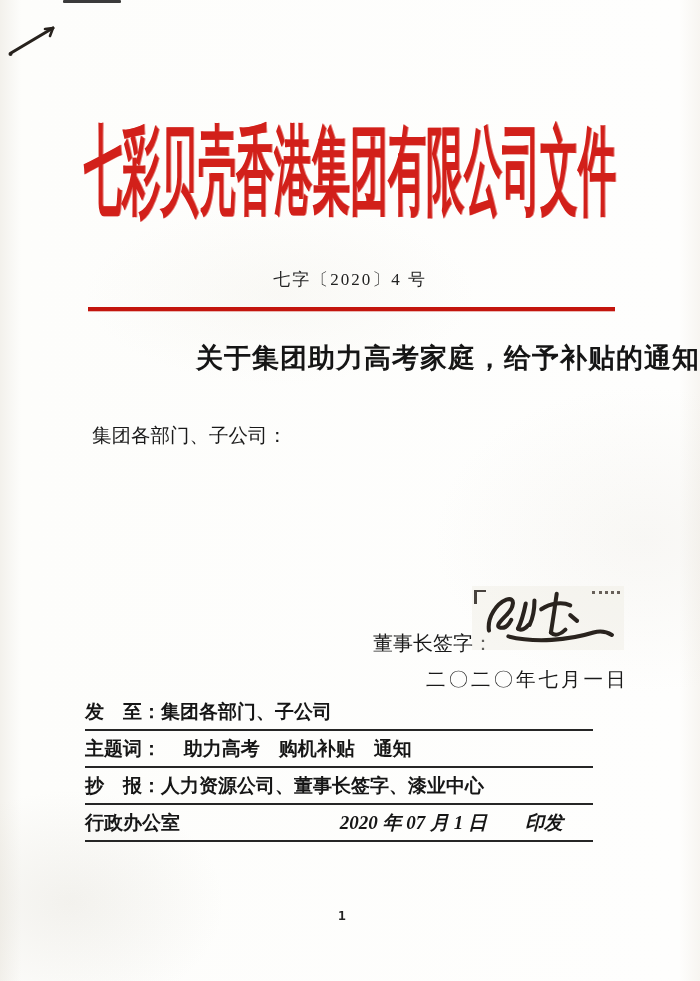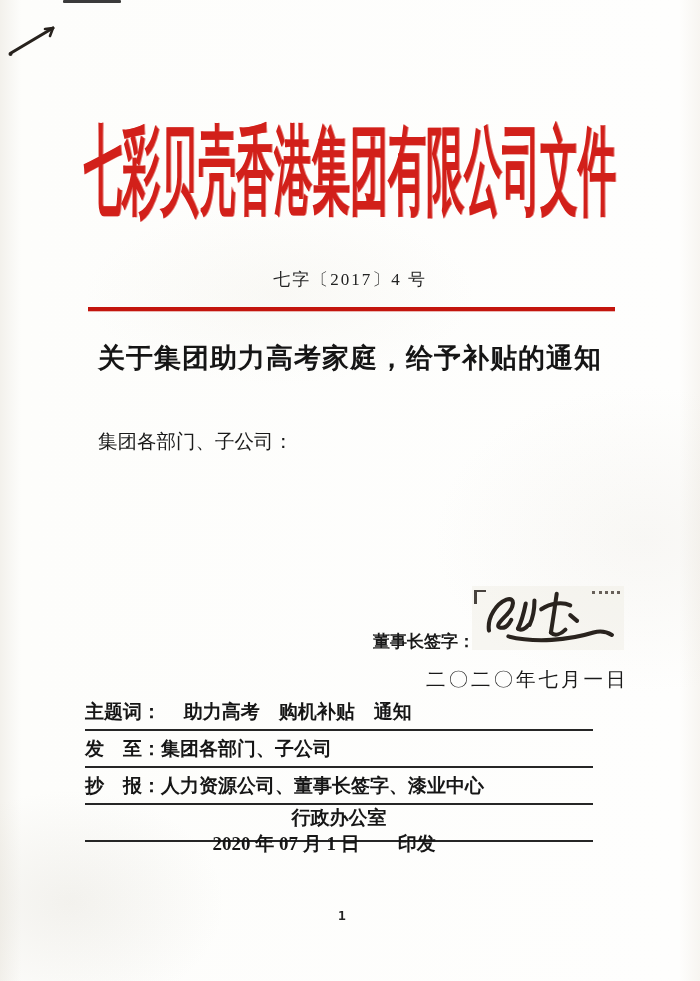--- a/index.html
+++ b/index.html
@@ -41,34 +41,34 @@
     position: absolute; top: 268px; left: 0; right: 0;
     text-align: center; font-size: 17px; letter-spacing: 2px; color: #222;
   }
   .red-rule {
     position: absolute; top: 307px; left: 88px; width: 527px; height: 4px;
     background: var(--rule-red, #c3150d);
     box-shadow: 0 1px 0 rgba(195,21,13,0.3);
   }
   .doc-title {
     position: absolute; top: 340px; left: 0; right: 0; margin: 0;
-    text-align: center; font-size: 27px; font-weight: 700;
+    text-align: right; font-size: 27px; font-weight: 700;
     letter-spacing: 1px; color: #151515;
   }
   
   .body-block {
     position: absolute; left: 88px; width: 524px; top: 414px;
     font-size: 19.5px; line-height: 36px; text-align: justify; color: #1a1a1a;
   }
-  .body-block p { margin: 10px; }
+  .body-block p { margin: 4px; }
   .indent { text-indent: 2em; }
   
   .sig-label {
     position: absolute; left: 373px; top: 630px;
-    font-size: 17px; font-weight: 700; color: #1a1a1a; text-align: right;
+    font-size: 20px; font-weight: 400; color: #1a1a1a; text-align: right;
   }
   .sig-patch {
     position: absolute; left: 472px; top: 586px; width: 152px; height: 64px;
     background: rgba(236,231,222,0.35);
   }
   .sig-corner-tl {
     position: absolute; left: 2px; top: 4px; width: 9px; height: 12px;
     border-left: 3px solid #2a241f; border-top: 2px solid #2a241f; opacity: .85;
   }
   .sig-smudge-tr {
@@ -82,22 +82,22 @@
   }
   
   .footer-table { position: absolute; left: 85px; top: 694px; width: 508px; }
   .ft-row {
     display: flex; align-items: center;
     height: 35px; border-bottom: 2px solid #262626;
     font-size: 19px; font-weight: 700; color: #161616;
     white-space: nowrap;
   }
   .ft-row .gap { margin-left: 1.2em; }
-  .ft-row.split { justify-content: space-between; flex-direction: column; }
-  .ft-row.split .right { padding-right: 30px; }
+  .ft-row.split { justify-content: space-between; }
+  .ft-row.split .right { padding-right: 30px; font-style: italic; }
   
   .page-no {
     position: absolute; left: 0; right: 16px; top: 908px;
     text-align: center; font-size: 13px; font-weight: 700;
     font-family: "DejaVu Sans Mono", monospace; color: #222;
   }
 </style>
 </head>
 <body>
 
@@ -106,21 +106,21 @@
   <div class="scan-topline"></div>
 
   <svg class="pen-mark" viewBox="0 0 64 48">
     <path d="M7,39 L49,14" stroke="#27221d" stroke-width="3.2" fill="none" stroke-linecap="round"></path>
     <path d="M49,14 L41,15 M49,14 L46,22" stroke="#27221d" stroke-width="2.6" fill="none" stroke-linecap="round"></path>
     <circle cx="6.5" cy="40" r="2" fill="#27221d"></circle>
   </svg>
 
   <div class="red-head">七彩贝壳香港集团有限公司文件</div>
 
-  <div class="doc-no">七字〔2017〕4 号</div>
+  <div class="doc-no">七字〔2020〕4 号</div>
 
   <div class="red-rule"></div>
 
   <h1 class="doc-title">关于集团助力高考家庭，给予补贴的通知</h1>
 
   <div class="body-block">
     <p>集团各部门、子公司：</p>
   </div>
 
   <div class="sig-label">董事长签字：</div>
@@ -140,26 +140,26 @@
         <path d="M98,28 L105,34"></path>
         <path d="M34,50 C62,57 96,54 122,46 C131,43.5 137,46 141,48.5"></path>
       </g>
     </svg>
   </div>
 
   <div class="doc-date">二〇二〇年七月一日</div>
 
   <div class="footer-table">
     <div class="ft-row">
+      <span>发　至：</span>
+      <span>集团各部门、子公司</span>
+    </div>
+    <div class="ft-row">
       <span>主题词：</span>
       <span class="gap">助力高考　购机补贴　通知</span>
-    </div>
-    <div class="ft-row">
-      <span>发　至：</span>
-      <span>集团各部门、子公司</span>
     </div>
     <div class="ft-row">
       <span>抄　报：</span>
       <span>人力资源公司、董事长签字、漆业中心</span>
     </div>
     <div class="ft-row split">
       <span>行政办公室</span>
       <span class="right">2020 年 07 月 1 日　　印发</span>
     </div>
   </div>

